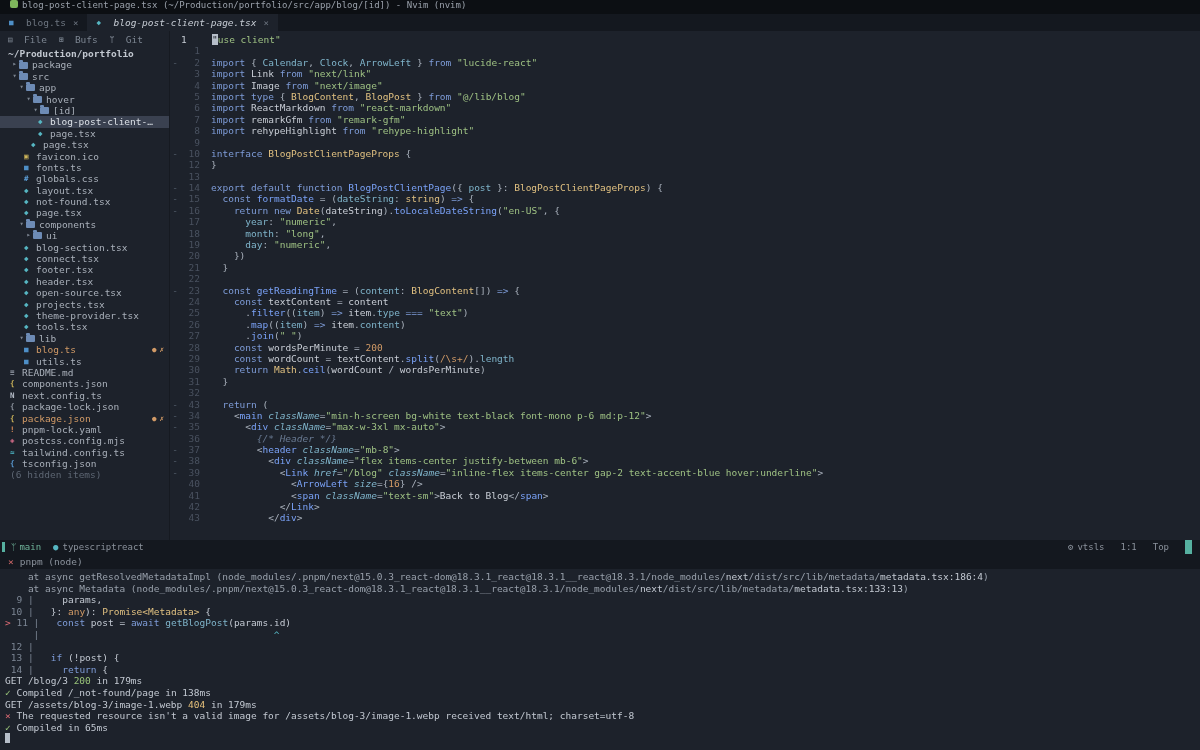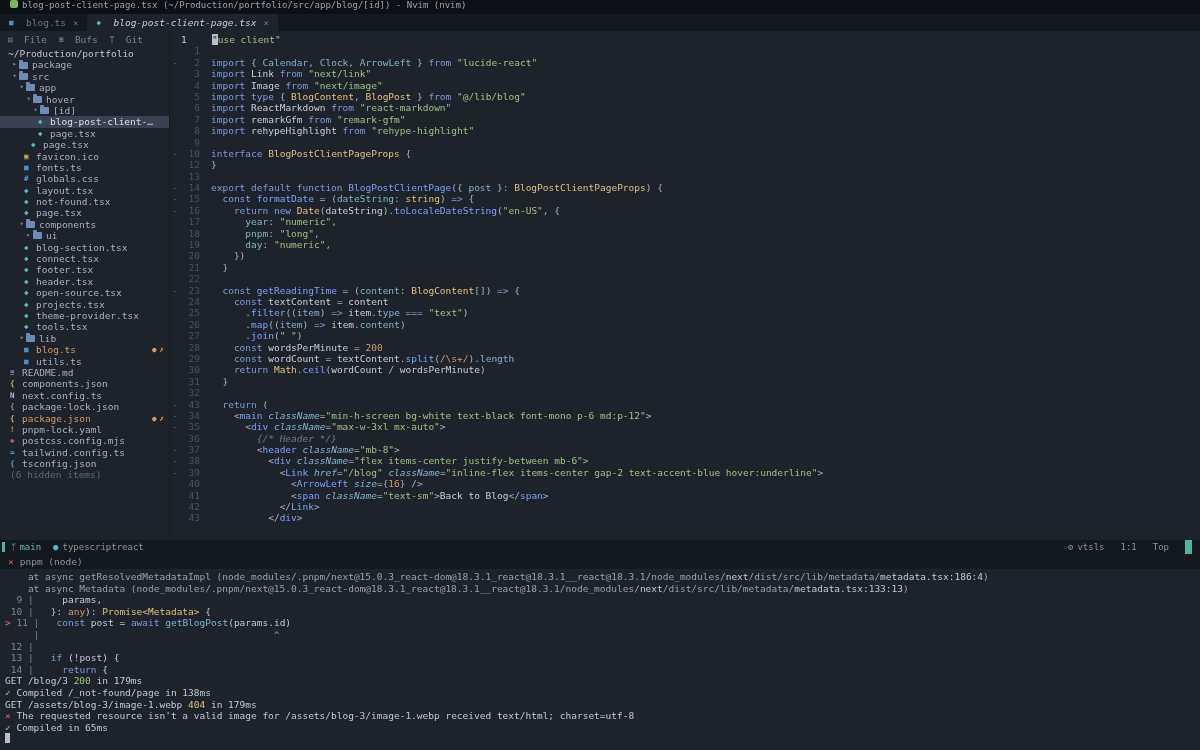--- a/index.html
+++ b/index.html
@@ -13,21 +13,21 @@
   
   .tabline{height:17px;background:#14181f;display:flex;align-items:stretch}
   .tab{display:flex;align-items:center;gap:5px;padding:0 9px;font-size:9.5px;color:#6d7580}
   .tab.active{background:#1d222b;color:#c6ccd4;font-style:italic}
   .tab-close{font-size:9px;color:#6d7580;margin-left:2px}
   
   .content{display:flex;height:509px;box-sizing:border-box}
   .sidebar{width:169px;flex:none;border-right:1px solid #161a21;overflow:hidden;font-size:9.5px}
   .menubar{display:flex;gap:12px;padding:3px 8px 2px;color:#7c8591;font-size:9.5px;align-items:center}
   .mitem{display:flex;gap:4px;align-items:center}
-  .tree-root{padding:1px 8px 0;color:#c2c8d0;font-weight:normal;height:11.4px;line-height:11.4px;white-space:nowrap}
+  .tree-root{padding:1px 8px 0;color:#c2c8d0;font-weight:bold;height:11.4px;line-height:11.4px;white-space:nowrap}
   .trow{display:flex;align-items:center;height:11.4px;line-height:11.4px;white-space:nowrap;
         color:#a9b0ba;padding-right:3px;box-sizing:border-box}
   .trow.selected{background:#3a4150;color:#dbe0e6}
   .trow.modified{color:#d19a66}
   .trow.dim{color:#5d6673}
   .chev{width:9px;flex:none;color:#7c8591;font-size:7px;text-align:center}
   .ficon{display:inline-block;flex:none;width:12px;font-size:7.5px;text-align:left;font-weight:bold}
   .ficon.dir{width:9px;height:7px;background:#6d8bb5;border-radius:1px;position:relative;margin-right:4px}
   .ficon.dir::before{content:"";position:absolute;top:-2px;left:0;width:4px;height:2px;
                      background:inherit;border-radius:1px 1px 0 0}
@@ -278,21 +278,21 @@
       <div class="crow"><span class="fold"></span><span class="lnum">7</span><span class="ltext"><span class="tk-k">import</span><span class="tk-p"> </span><span class="tk-w">remarkGfm</span><span class="tk-p"> </span><span class="tk-k">from</span><span class="tk-p"> </span><span class="tk-s">"remark-gfm"</span></span></div>
       <div class="crow"><span class="fold"></span><span class="lnum">8</span><span class="ltext"><span class="tk-k">import</span><span class="tk-p"> </span><span class="tk-w">rehypeHighlight</span><span class="tk-p"> </span><span class="tk-k">from</span><span class="tk-p"> </span><span class="tk-s">"rehype-highlight"</span></span></div>
       <div class="crow"><span class="fold"></span><span class="lnum">9</span><span class="ltext"></span></div>
       <div class="crow"><span class="fold">-</span><span class="lnum">10</span><span class="ltext"><span class="tk-k">interface</span><span class="tk-p"> </span><span class="tk-t">BlogPostClientPageProps</span><span class="tk-p"> {</span></span></div>
       <div class="crow"><span class="fold"></span><span class="lnum">12</span><span class="ltext"><span class="tk-p">}</span></span></div>
       <div class="crow"><span class="fold"></span><span class="lnum">13</span><span class="ltext"></span></div>
       <div class="crow"><span class="fold">-</span><span class="lnum">14</span><span class="ltext"><span class="tk-k">export default function</span><span class="tk-p"> </span><span class="tk-f">BlogPostClientPage</span><span class="tk-p">({ </span><span class="tk-v">post</span><span class="tk-p"> }: </span><span class="tk-t">BlogPostClientPageProps</span><span class="tk-p">) {</span></span></div>
       <div class="crow"><span class="fold">-</span><span class="lnum">15</span><span class="ltext"><span class="tk-p">  </span><span class="tk-k">const</span><span class="tk-p"> </span><span class="tk-f">formatDate</span><span class="tk-p"> = (</span><span class="tk-v">dateString</span><span class="tk-p">: </span><span class="tk-t">string</span><span class="tk-p">) </span><span class="tk-k">=&gt;</span><span class="tk-p"> {</span></span></div>
       <div class="crow"><span class="fold">-</span><span class="lnum">16</span><span class="ltext"><span class="tk-p">    </span><span class="tk-k">return new</span><span class="tk-p"> </span><span class="tk-t">Date</span><span class="tk-p">(</span><span class="tk-w">dateString</span><span class="tk-p">).</span><span class="tk-f">toLocaleDateString</span><span class="tk-p">(</span><span class="tk-s">"en-US"</span><span class="tk-p">, {</span></span></div>
       <div class="crow"><span class="fold"></span><span class="lnum">17</span><span class="ltext"><span class="tk-p">      </span><span class="tk-v">year</span><span class="tk-p">: </span><span class="tk-s">"numeric"</span><span class="tk-p">,</span></span></div>
-      <div class="crow"><span class="fold"></span><span class="lnum">18</span><span class="ltext"><span class="tk-p">      </span><span class="tk-v">pnpm</span><span class="tk-p">: </span><span class="tk-s">"long"</span><span class="tk-p">,</span></span></div>
+      <div class="crow"><span class="fold"></span><span class="lnum">18</span><span class="ltext"><span class="tk-p">      </span><span class="tk-v">month</span><span class="tk-p">: </span><span class="tk-s">"long"</span><span class="tk-p">,</span></span></div>
       <div class="crow"><span class="fold"></span><span class="lnum">19</span><span class="ltext"><span class="tk-p">      </span><span class="tk-v">day</span><span class="tk-p">: </span><span class="tk-s">"numeric"</span><span class="tk-p">,</span></span></div>
       <div class="crow"><span class="fold"></span><span class="lnum">20</span><span class="ltext"><span class="tk-p">    })</span></span></div>
       <div class="crow"><span class="fold"></span><span class="lnum">21</span><span class="ltext"><span class="tk-p">  }</span></span></div>
       <div class="crow"><span class="fold"></span><span class="lnum">22</span><span class="ltext"></span></div>
       <div class="crow"><span class="fold">-</span><span class="lnum">23</span><span class="ltext"><span class="tk-p">  </span><span class="tk-k">const</span><span class="tk-p"> </span><span class="tk-f">getReadingTime</span><span class="tk-p"> = (</span><span class="tk-v">content</span><span class="tk-p">: </span><span class="tk-t">BlogContent</span><span class="tk-p">[]) </span><span class="tk-k">=&gt;</span><span class="tk-p"> {</span></span></div>
       <div class="crow"><span class="fold"></span><span class="lnum">24</span><span class="ltext"><span class="tk-p">    </span><span class="tk-k">const</span><span class="tk-p"> </span><span class="tk-w">textContent</span><span class="tk-p"> = </span><span class="tk-w">content</span></span></div>
       <div class="crow"><span class="fold"></span><span class="lnum">25</span><span class="ltext"><span class="tk-p">      .</span><span class="tk-f">filter</span><span class="tk-p">((</span><span class="tk-v">item</span><span class="tk-p">) </span><span class="tk-k">=&gt;</span><span class="tk-p"> </span><span class="tk-w">item</span><span class="tk-p">.</span><span class="tk-v">type</span><span class="tk-p"> </span><span class="tk-k">===</span><span class="tk-p"> </span><span class="tk-s">"text"</span><span class="tk-p">)</span></span></div>
       <div class="crow"><span class="fold"></span><span class="lnum">26</span><span class="ltext"><span class="tk-p">      .</span><span class="tk-f">map</span><span class="tk-p">((</span><span class="tk-v">item</span><span class="tk-p">) </span><span class="tk-k">=&gt;</span><span class="tk-p"> </span><span class="tk-w">item</span><span class="tk-p">.</span><span class="tk-v">content</span><span class="tk-p">)</span></span></div>
       <div class="crow"><span class="fold"></span><span class="lnum">27</span><span class="ltext"><span class="tk-p">      .</span><span class="tk-f">join</span><span class="tk-p">(</span><span class="tk-s">" "</span><span class="tk-p">)</span></span></div>
       <div class="crow"><span class="fold"></span><span class="lnum">28</span><span class="ltext"><span class="tk-p">    </span><span class="tk-k">const</span><span class="tk-p"> </span><span class="tk-w">wordsPerMinute</span><span class="tk-p"> = </span><span class="tk-n">200</span></span></div>

